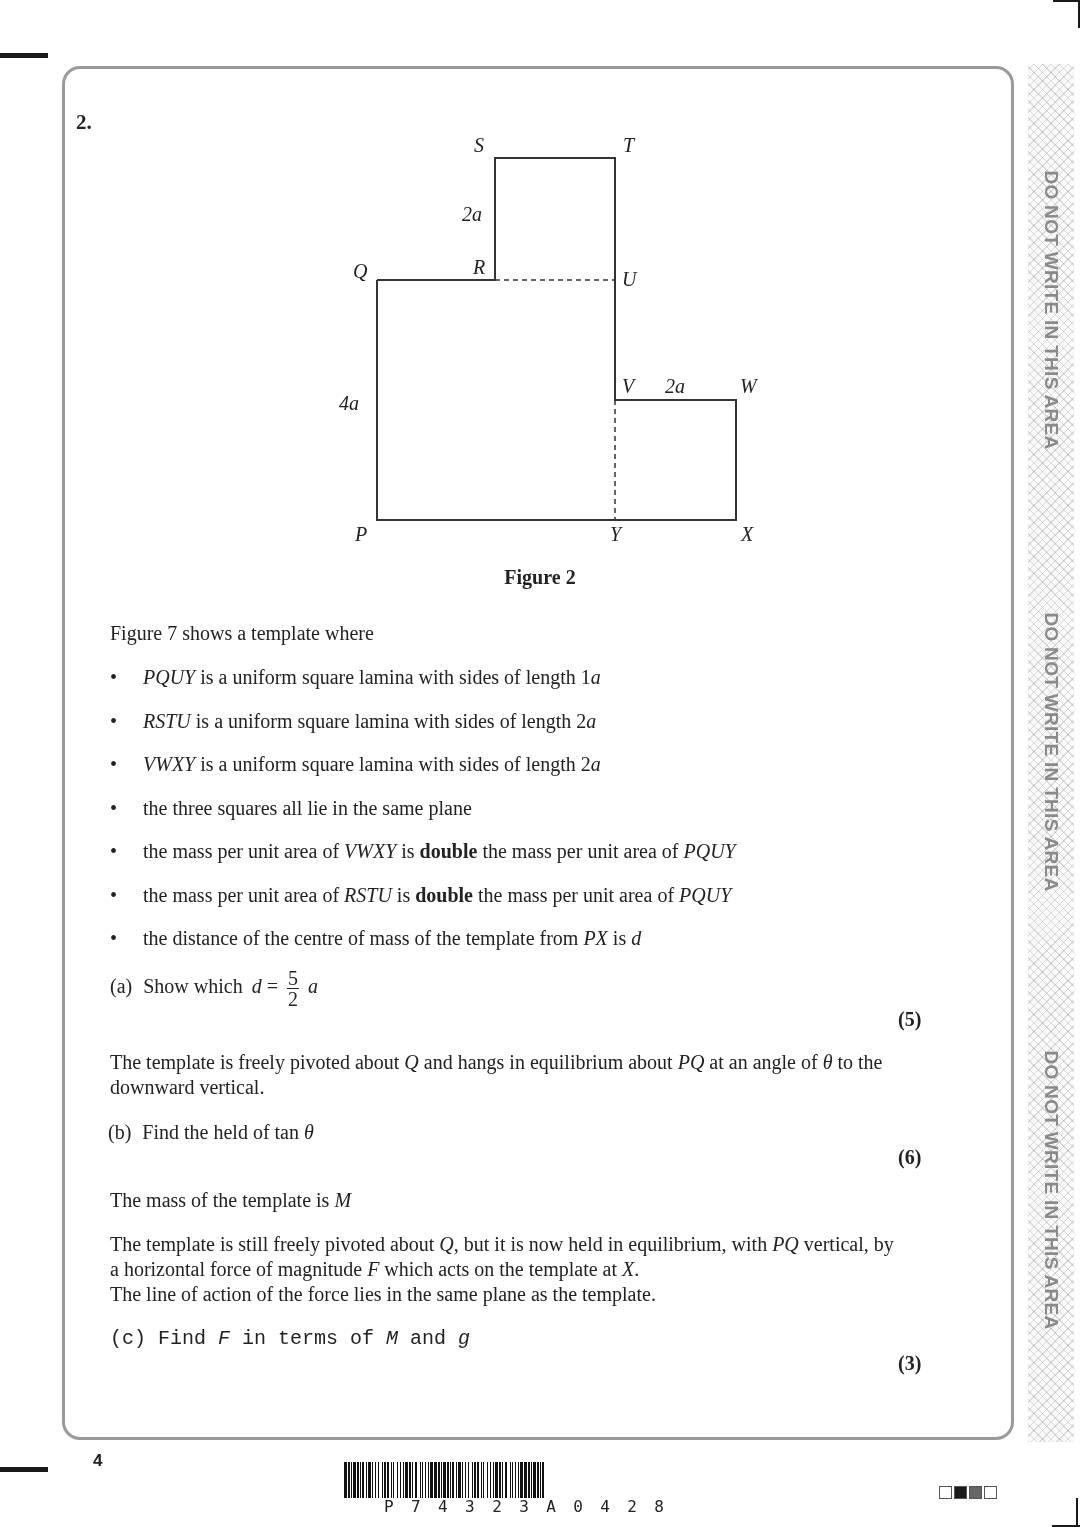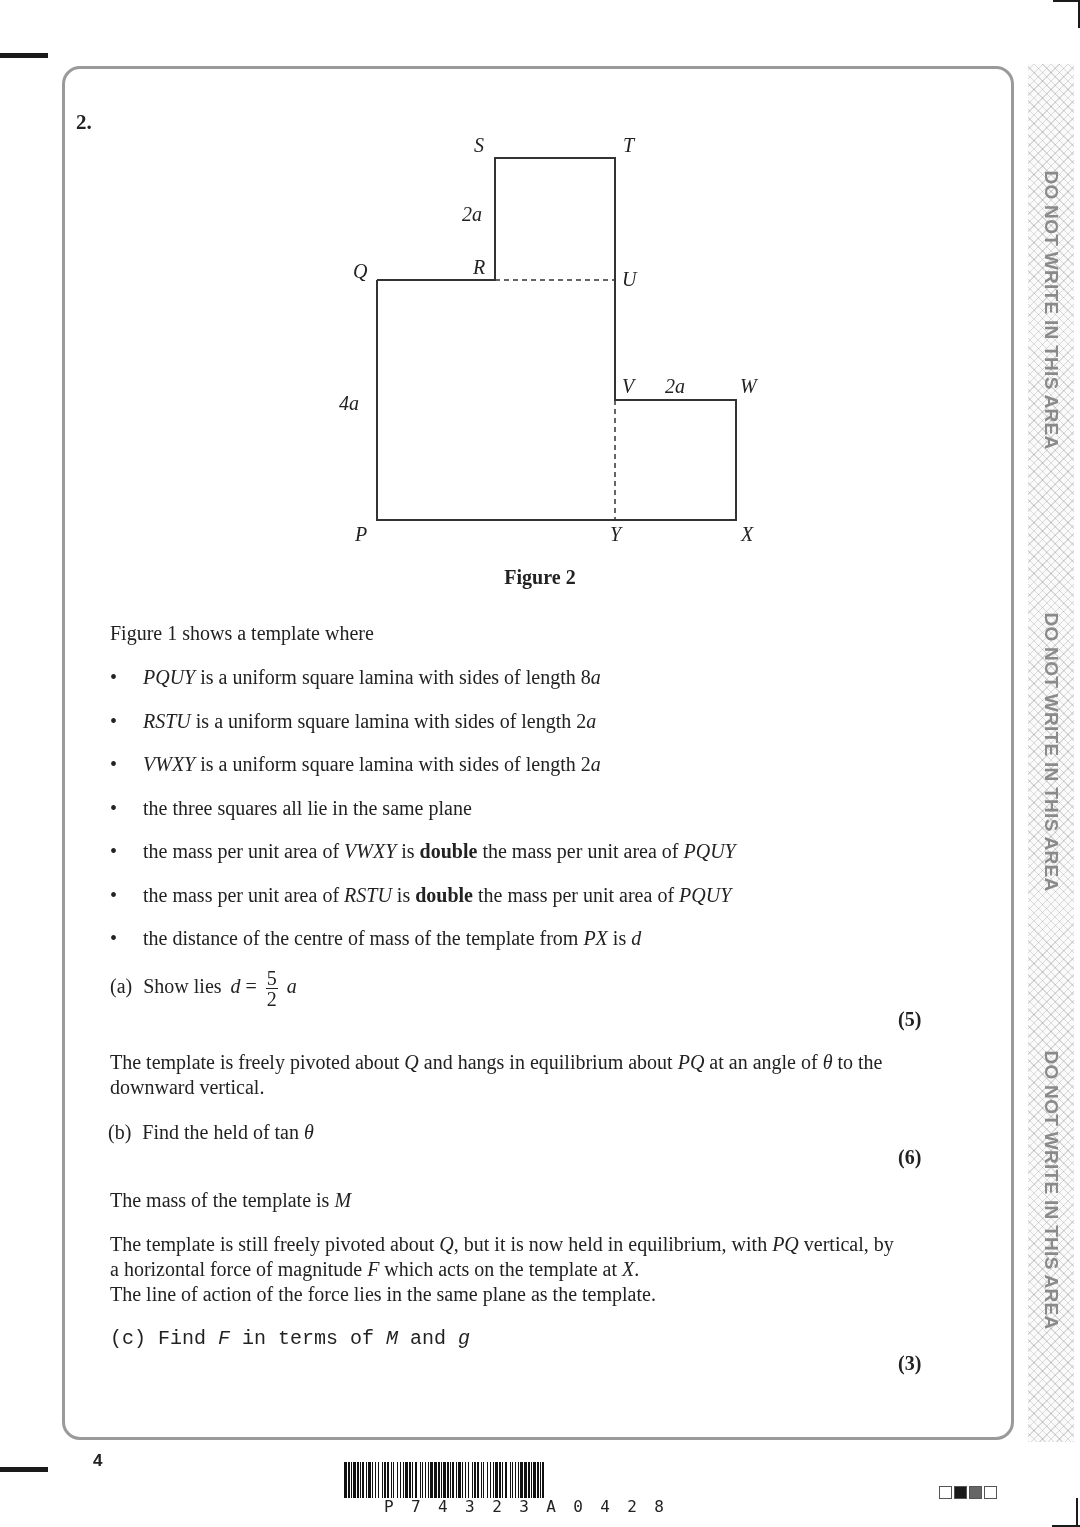--- a/index.html
+++ b/index.html
@@ -73,26 +73,26 @@
   <text class="fig-label" x="302" y="268">V</text>
   <text class="fig-label" x="345" y="268">2a</text>
   <text class="fig-label" x="420" y="268">W</text>
   <text class="fig-label" x="19" y="285">4a</text>
   <text class="fig-label" x="35" y="416">P</text>
   <text class="fig-label" x="290" y="416">Y</text>
   <text class="fig-label" x="421" y="416">X</text>
 </svg>
 <div class="fig-caption">Figure 2</div>
 
-<div class="para" style="top:621px;">Figure 1 shows a template where</div>
+<div class="para" style="top:621px;">Figure 7 shows a template where</div>
 
 <div id="bullets">
     <div class="bullet" style="top: 665px;">
       <span class="dot">•</span>
-      <span class="txt"><i>PQUY</i><span> is a uniform square lamina with sides of length 8</span><i>a</i></span>
+      <span class="txt"><i>PQUY</i><span> is a uniform square lamina with sides of length 1</span><i>a</i></span>
     </div>
     <div class="bullet" style="top: 708.5px;">
       <span class="dot">•</span>
       <span class="txt"><i>RSTU</i><span> is a uniform square lamina with sides of length 2</span><i>a</i></span>
     </div>
     <div class="bullet" style="top: 752px;">
       <span class="dot">•</span>
       <span class="txt"><i>VWXY</i><span> is a uniform square lamina with sides of length 2</span><i>a</i></span>
     </div>
     <div class="bullet" style="top: 795.5px;">
@@ -108,21 +108,21 @@
       <span class="txt"><span>the mass per unit area of </span><i>RSTU</i><span> is </span><b>double</b><span> the mass per unit area of </span><i>PQUY</i></span>
     </div>
     <div class="bullet" style="top: 926px;">
       <span class="dot">•</span>
       <span class="txt"><span>the distance of the centre of mass of the template from </span><i>PX</i><span> is </span><i>d</i></span>
     </div>
   </div>
 
 <div class="para" style="top:968px;">
   <span>(a)</span>
-  <span style="margin-left:6px;">Show lies</span>
+  <span style="margin-left:6px;">Show which</span>
   <i style="margin-left:4px;">d</i>
   <span>=</span>
   <span class="frac">
     <span class="num">5</span>
     <span>2</span>
   </span>
   <i>a</i>
 </div>
 <div class="marks" style="top:1008px;">(5)</div>
 

